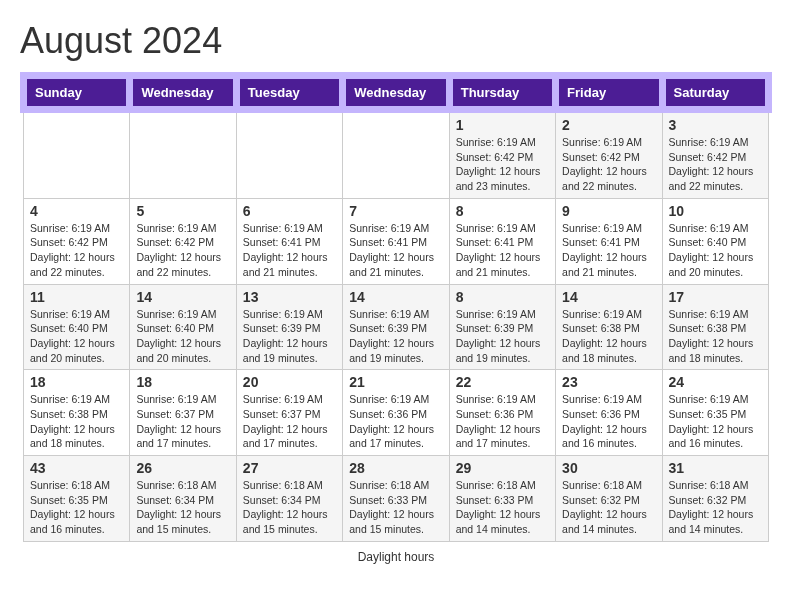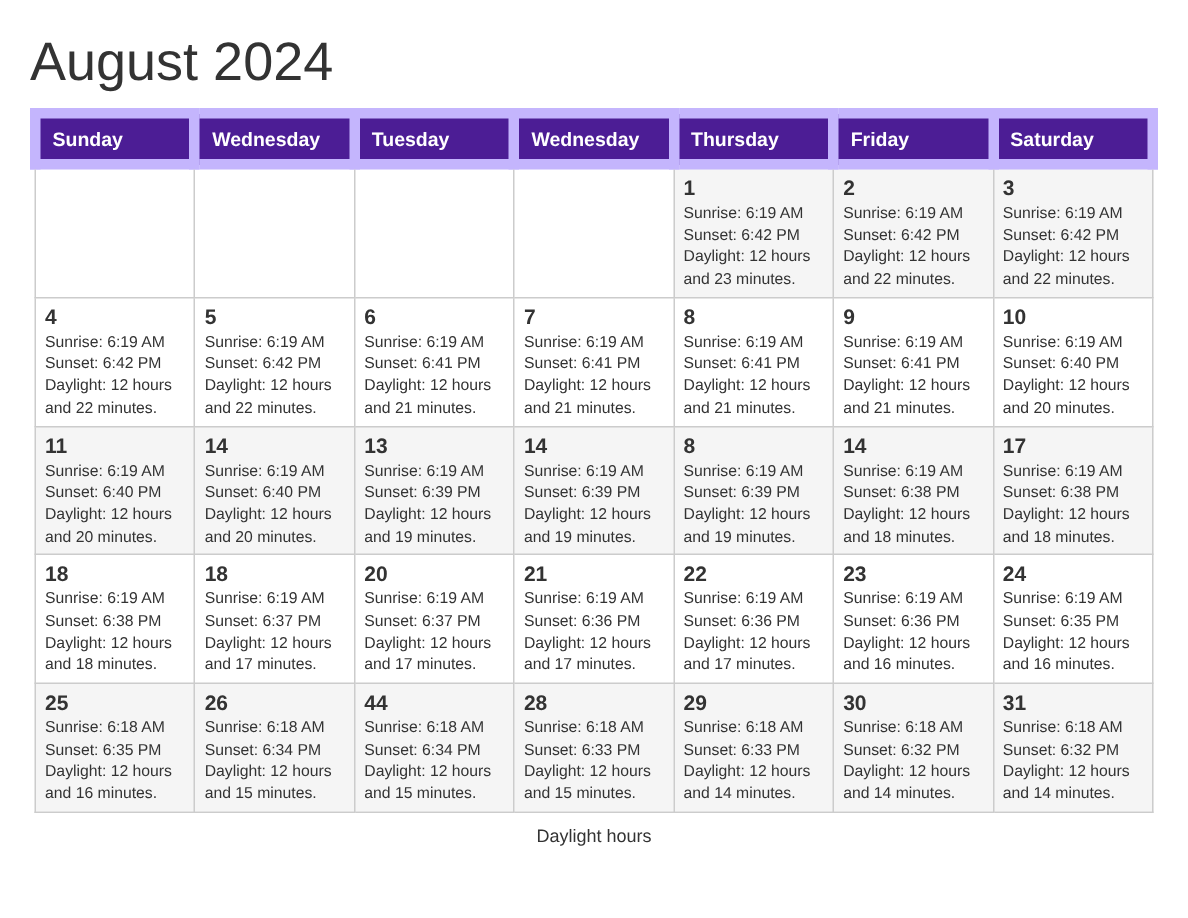--- a/index.html
+++ b/index.html
@@ -266,33 +266,33 @@
         </td>
         <td>
           <span class="day-num">24</span>
           <div class="day-detail" style="white-space: pre-line;">Sunrise: 6:19 AM
 Sunset: 6:35 PM
 Daylight: 12 hours and 16 minutes.</div>
         </td>
       </tr>
       <tr>
         <td>
-          <span class="day-num">25</span>
+          <span class="day-num">43</span>
           <div class="day-detail" style="white-space: pre-line;">Sunrise: 6:18 AM
 Sunset: 6:35 PM
 Daylight: 12 hours and 16 minutes.</div>
         </td>
         <td>
           <span class="day-num">26</span>
           <div class="day-detail" style="white-space: pre-line;">Sunrise: 6:18 AM
 Sunset: 6:34 PM
 Daylight: 12 hours and 15 minutes.</div>
         </td>
         <td>
-          <span class="day-num">44</span>
+          <span class="day-num">27</span>
           <div class="day-detail" style="white-space: pre-line;">Sunrise: 6:18 AM
 Sunset: 6:34 PM
 Daylight: 12 hours and 15 minutes.</div>
         </td>
         <td>
           <span class="day-num">28</span>
           <div class="day-detail" style="white-space: pre-line;">Sunrise: 6:18 AM
 Sunset: 6:33 PM
 Daylight: 12 hours and 15 minutes.</div>
         </td>

